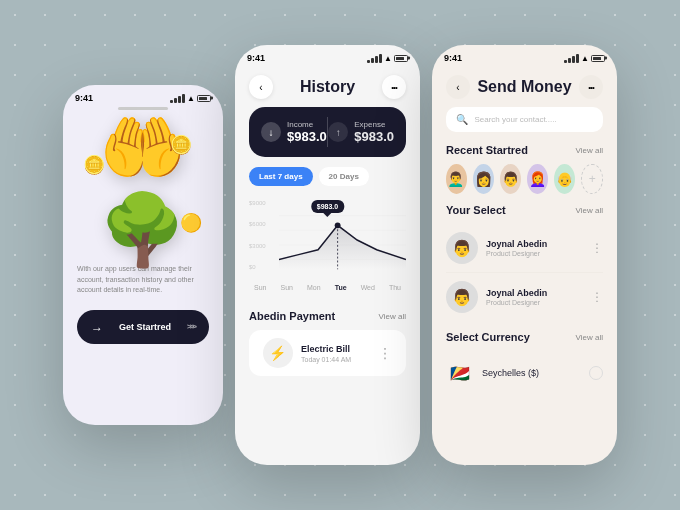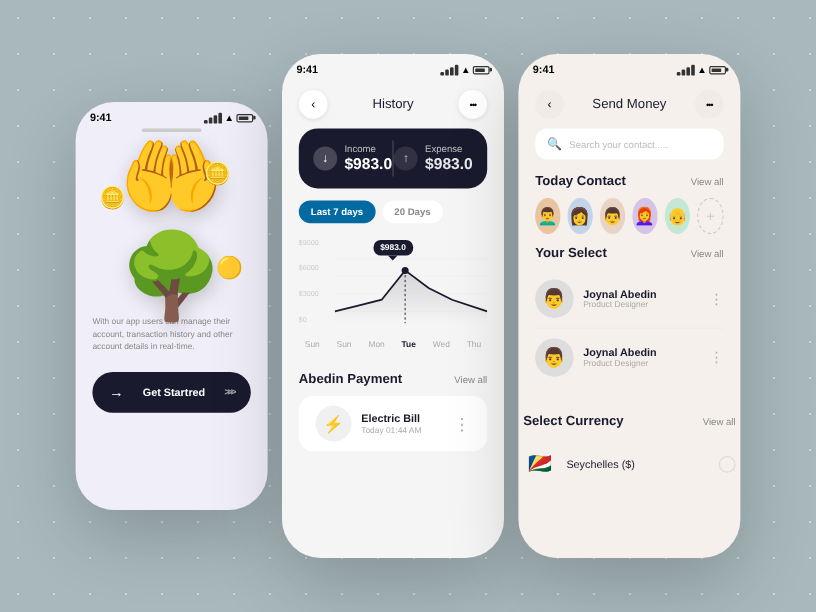--- a/index.html
+++ b/index.html
@@ -189,22 +189,22 @@
       background: white;
       border-radius: 50%;
       display: flex;
       align-items: center;
       justify-content: center;
       font-size: 10px;
       box-shadow: 0 1px 4px rgba(0,0,0,0.1);
     }
 
     .history-title {
-      font-size: 11px;
-      font-weight: 400;
+      font-size: 16px;
+      font-weight: 700;
       color: #1a1a2e;
       text-align: right;
     }
 
     .income-expense-card {
       margin: 0 14px 10px;
       background: #1a1a2e;
       border-radius: 16px;
       padding: 10px 12px;
       display: flex;
@@ -283,21 +283,21 @@
     }
 
     .filter-tab {
       padding: 5px 10px;
       border-radius: 20px;
       font-size: 8px;
       font-weight: 600;
     }
 
     .filter-tab.active {
-      background: #0369a1;
+      background: #3b82f6;
       color: white;
     }
 
     .filter-tab.inactive {
       background: white;
       color: #888;
     }
 
     
     .chart-area {
@@ -491,22 +491,21 @@
       overflow: hidden;
     }
 
     .contact-info { flex: 1; }
     .contact-name { font-size: 9px; font-weight: 700; color: #1a1a2e; }
     .contact-role { font-size: 7px; color: #aaa; margin-top: 1px; }
 
     .contact-more { font-size: 12px; color: #aaa; }
 
     .currency-section {
-      padding: 0 4px;
-      margin-top: 13px;
+      padding: 0 14px;
     }
 
     .currency-item {
       display: flex;
       align-items: center;
       gap: 8px;
       padding: 8px 0;
     }
 
     .currency-flag {
@@ -721,21 +720,21 @@
       </div>
     </div>
 
     <div class="search-bar">
       <span class="search-icon">🔍</span>
       <span class="search-placeholder">Search your contact.....</span>
     </div>
 
     <div class="recent-section">
       <div class="recent-header">
-        <span class="section-title">Today Contact</span>
+        <span class="section-title">Recent Startred</span>
         <span class="view-all">View all</span>
       </div>
       <div class="avatars-row">
         <div class="avatar" style="background:#e8c4a0;">👨‍🦱</div>
         <div class="avatar" style="background:#c4d4e8;">👩</div>
         <div class="avatar" style="background:#e8d4c4;">👨</div>
         <div class="avatar" style="background:#d4c4e8;">👩‍🦰</div>
         <div class="avatar" style="background:#c4e8d4;">👴</div>
         <div class="avatar-add">+</div>
       </div>

